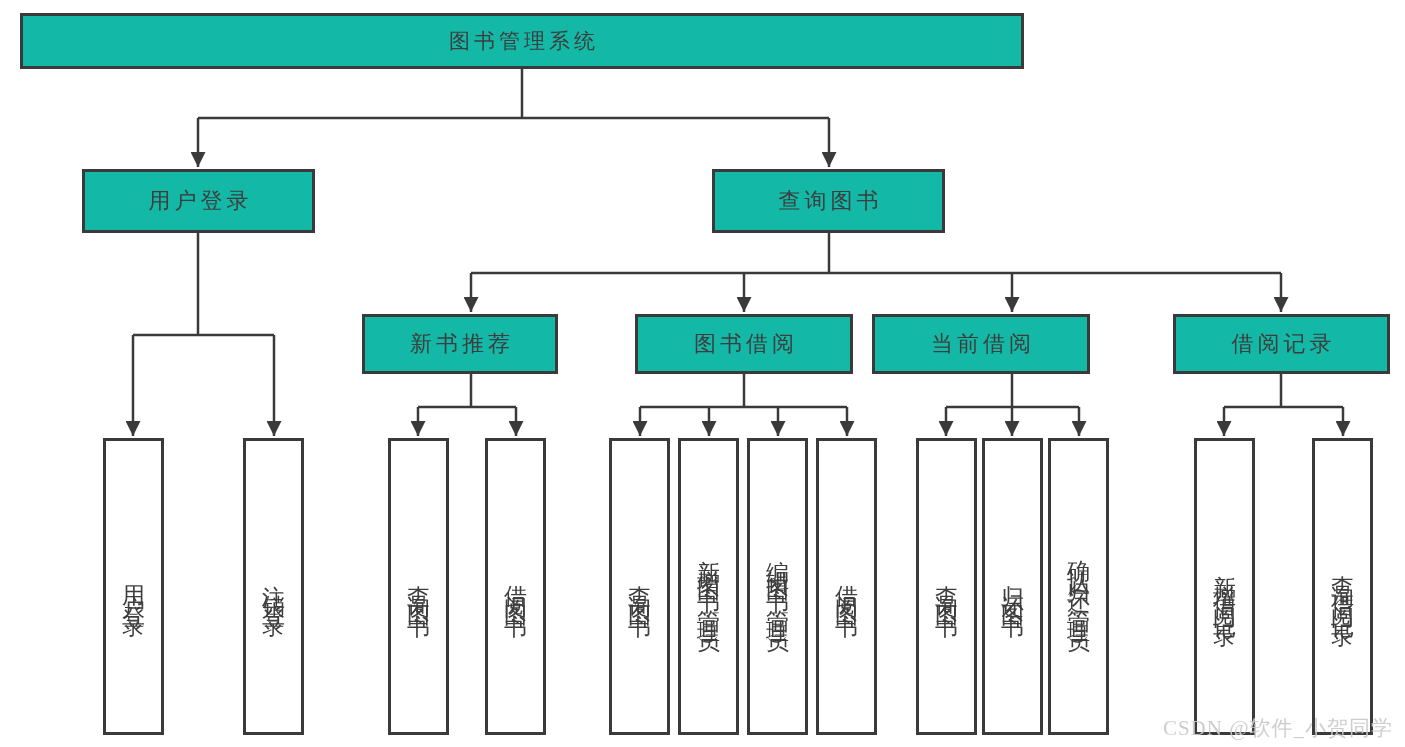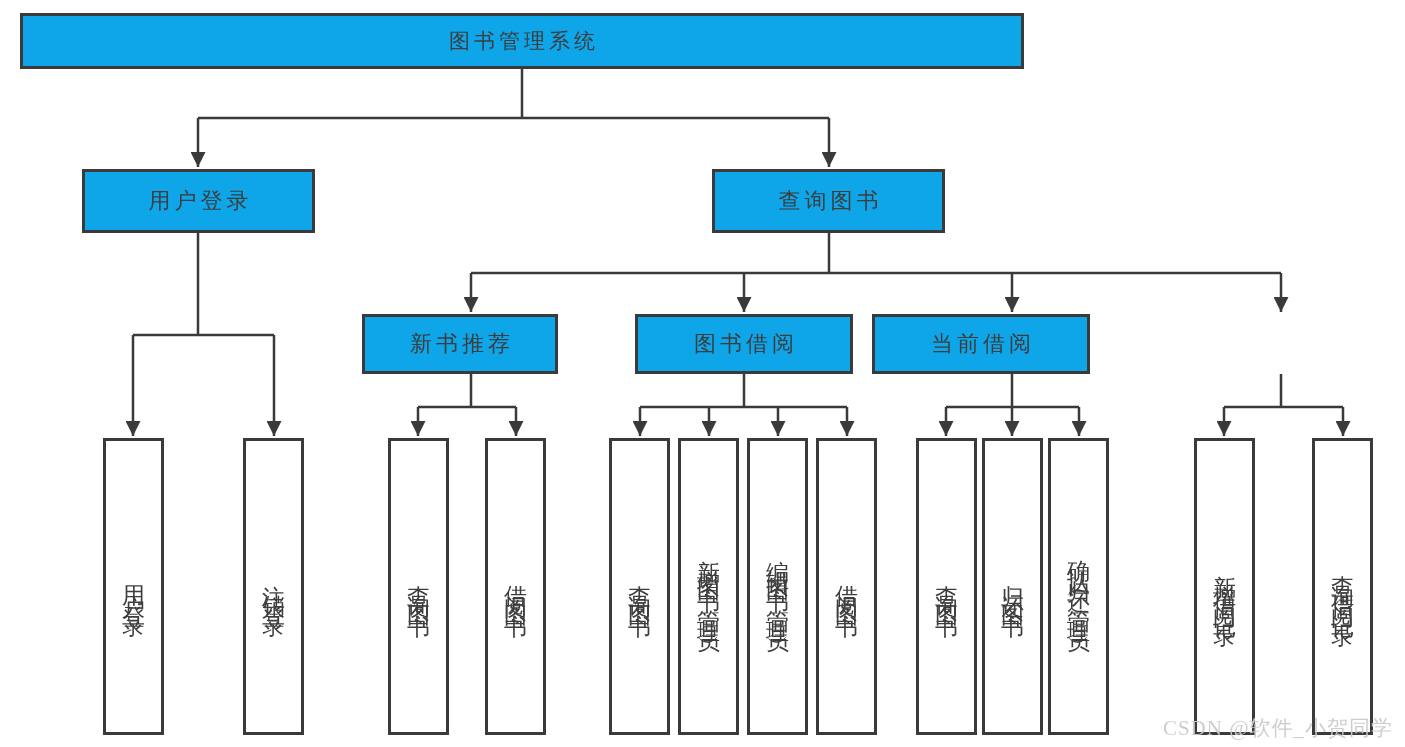--- a/index.html
+++ b/index.html
@@ -9,21 +9,21 @@
     width:1405px; height:747px;
     background:#ffffff;
     font-family:"Liberation Sans","DejaVu Sans",sans-serif;
     overflow:hidden;
   }
   svg.connectors { position:absolute; left:0; top:0; width:1405px; height:747px; }
   .hbox {
     position:absolute;
     box-sizing:border-box;
     border:3px solid #3a3a3a;
-    background:#0ea5e9;
+    background:#14b8a6;
     display:flex; align-items:center; justify-content:center;
     font-size:22px; color:#3d3d3d;
     letter-spacing:4px; text-indent:4px;
     white-space:nowrap;
     font-family:Liberation Serif, serif;
   }
   .hbox.root { font-size:21px; }
   .vbox {
     position:absolute;
     box-sizing:border-box;
@@ -97,20 +97,21 @@
   </svg>
 
   <div class="hbox root" style="left:20px;top:13px;width:1004px;height:56px">图书管理系统</div>
 
   <div class="hbox" style="left:82px;top:169px;width:233px;height:64px">用户登录</div>
   <div class="hbox" style="left:712px;top:169px;width:233px;height:64px">查询图书</div>
 
   <div class="hbox" style="left:362px;top:314px;width:196px;height:60px">新书推荐</div>
   <div class="hbox" style="left:635px;top:314px;width:218px;height:60px">图书借阅</div>
   <div class="hbox" style="left:872px;top:314px;width:218px;height:60px">当前借阅</div>
+  <div class="hbox" style="left:1173px;top:314px;width:217px;height:60px">借阅记录</div>
 
   <div class="vbox" style="left:103px">用户登录</div>
   <div class="vbox" style="left:243px">注销登录</div>
 
   <div class="vbox" style="left:388px">查询图书</div>
   <div class="vbox" style="left:485px">借阅图书</div>
 
   <div class="vbox" style="left:609px">查询图书</div>
   <div class="vbox" style="left:678px">新增图书（管理员）</div>
   <div class="vbox" style="left:747px">编辑图书（管理员）</div>

